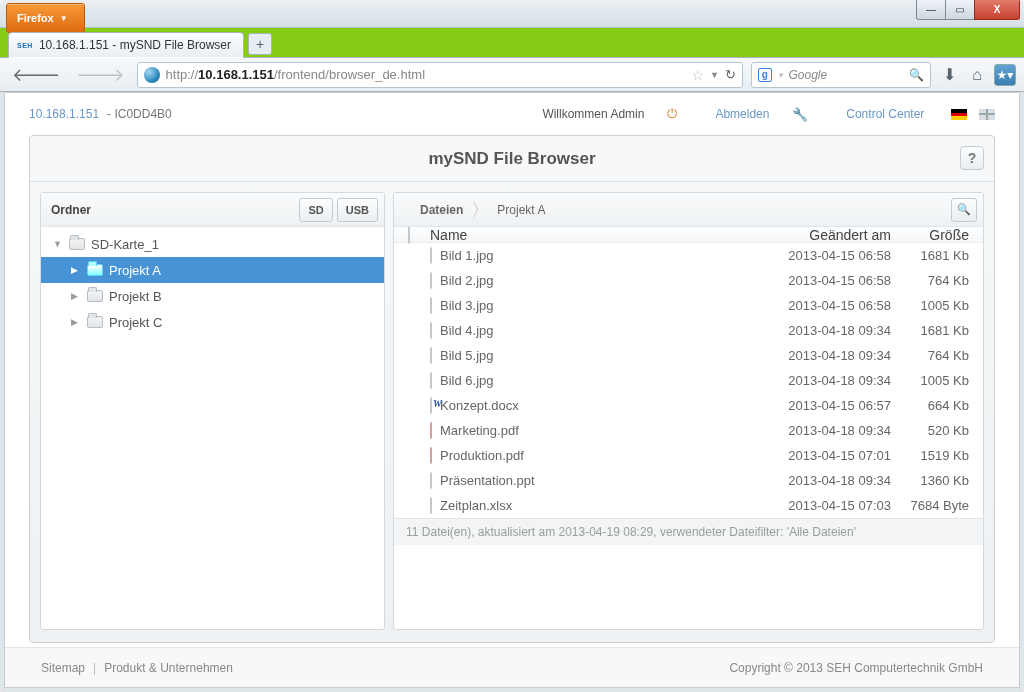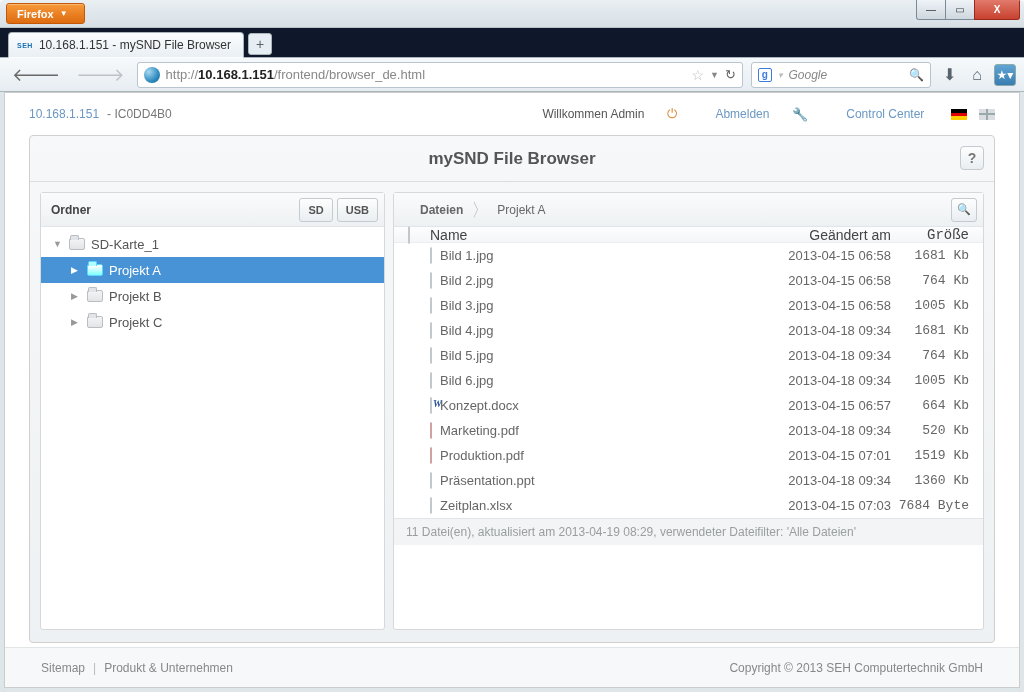--- a/index.html
+++ b/index.html
@@ -14,21 +14,21 @@
     overflow: hidden;
   }
   .titlebar {
     height: 28px;
     background: linear-gradient(#e9eff3, #d7dfe5);
     border-bottom: 1px solid #b8c0c6;
     position: relative;
   }
   .firefox-btn {
     position: absolute; left: 6px; top: 3px;
-    height: 21px; padding: 0 16px 0 10px;
+    height: 30px; padding: 0 16px 0 10px;
     background: linear-gradient(#f79a3a, #de6b10);
     border: 1px solid #c25705;
     border-radius: 3px;
     color: #fff; font-size: 11px; font-weight: bold;
     display: flex; align-items: center; gap: 6px;
     box-shadow: inset 0 1px 0 rgba(255,255,255,.3);
   }
   .firefox-btn .caret { font-size: 8px; }
   .win-controls {
     position: absolute; right: 4px; top: 0;
@@ -44,21 +44,21 @@
   }
   .win-controls .minb { border-bottom-left-radius: 3px; }
   .win-controls .close {
     width: 46px;
     background: linear-gradient(#e27a6c, #c7412e);
     border-color: #9a2a1d; color: #fff; font-weight: bold;
     border-bottom-right-radius: 3px;
   }
 
   .tabstrip {
-    height: 30px; background: #0f172a;
+    height: 30px; background: #84cc16;
     display: flex; align-items: flex-end;
     padding-left: 8px; gap: 4px;
     border-bottom: 1px solid #aab4bb;
   }
   .tab {
     height: 26px; padding: 0 12px 0 8px;
     background: linear-gradient(#fbfdff,#e9eff3);
     border: 1px solid #aab4bb; border-bottom: 1px solid #fbfdff;
     border-radius: 4px 4px 0 0;
     display: flex; align-items: center; gap: 6px;
@@ -215,21 +215,21 @@
   
   .cols {
     height:16px; display:flex; align-items:center;
     padding:0 14px; color:#444; font-size:14px;
     border-bottom:1px solid #eceff1;
     background:linear-gradient(#fcfdfe,#f4f6f7);
   }
   .col-check { width:22px; }
   .col-name { flex:1; }
   .col-date { width:132px; text-align:right; }
-  .col-size { width:78px; text-align:right;font-family:Liberation Mono, monospace; }
+  .col-size { width:78px; text-align:right; }
 
   .filerows { }
   .file-row {
     height:25px; display:flex; align-items:center;
     padding:0 14px; color:#666; font-size:13px;
   }
   .fi {
     width:16px;height:18px;border:1px solid #c2c8cc;border-radius:2px;
     background:#fff; margin-right:8px; position:relative; flex-shrink:0;
   }

